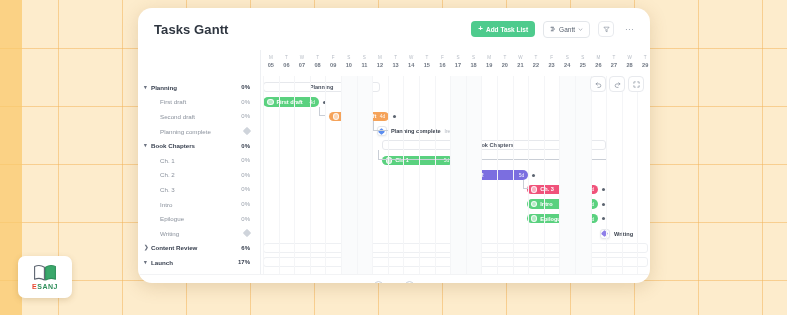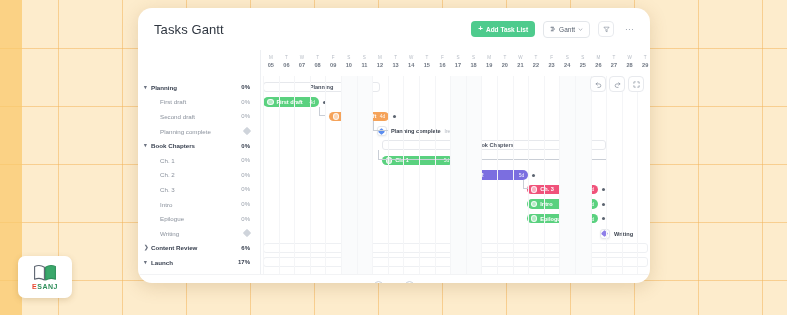--- a/index.html
+++ b/index.html
@@ -28,21 +28,21 @@
     position:absolute; left:138px; top:8px; width:512px; height:275px;
     background:#fff; border-radius:14px;
     box-shadow:0 4px 18px rgba(120,80,20,.18);
     overflow:hidden;
   }
   
   .card-header{
     height:42px; display:flex; align-items:center;
     padding:0 14px 0 16px; gap:8px;
   }
-  #page-title{ font-size:13px; font-weight:400; color:#2f3640; letter-spacing:.1px; }
+  #page-title{ font-size:13px; font-weight:700; color:#2f3640; letter-spacing:.1px; }
   .header-spacer{ flex:1; }
   #add-task-list-button{
     display:flex; align-items:center; gap:3px;
     background:#4ecb8d; color:#fff; border:none; border-radius:4px;
     font-size:6.5px; font-weight:700; padding:4px 7px; cursor:pointer;
     font-family:inherit; white-space:nowrap;
   }
   #add-task-list-button .plus{ font-size:8px; line-height:1; }
   .hdr-btn{
     display:flex; align-items:center; gap:3px;

